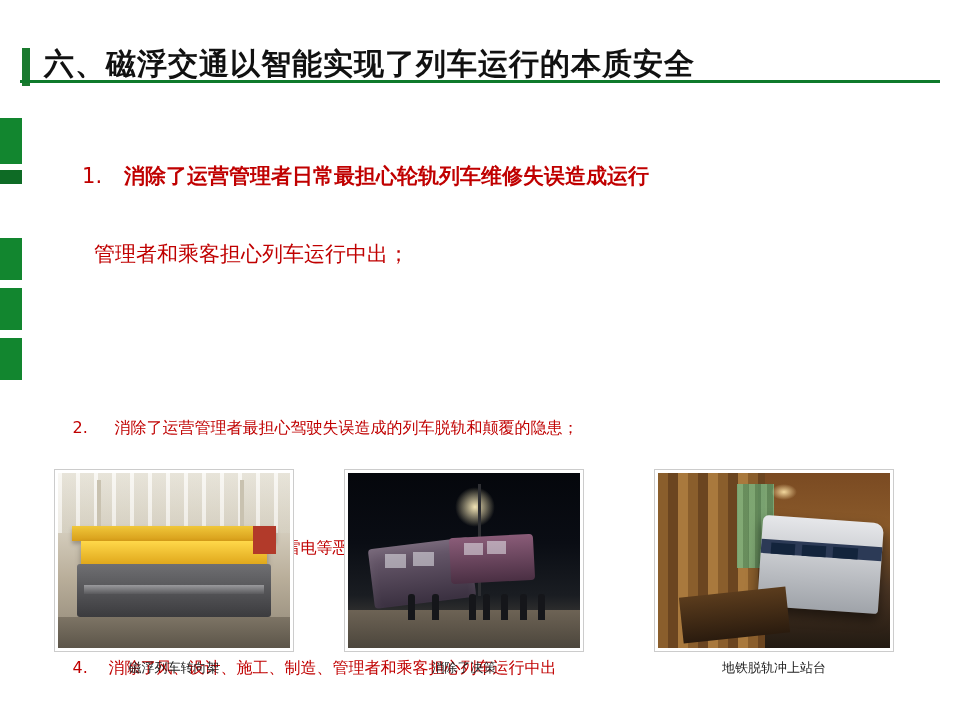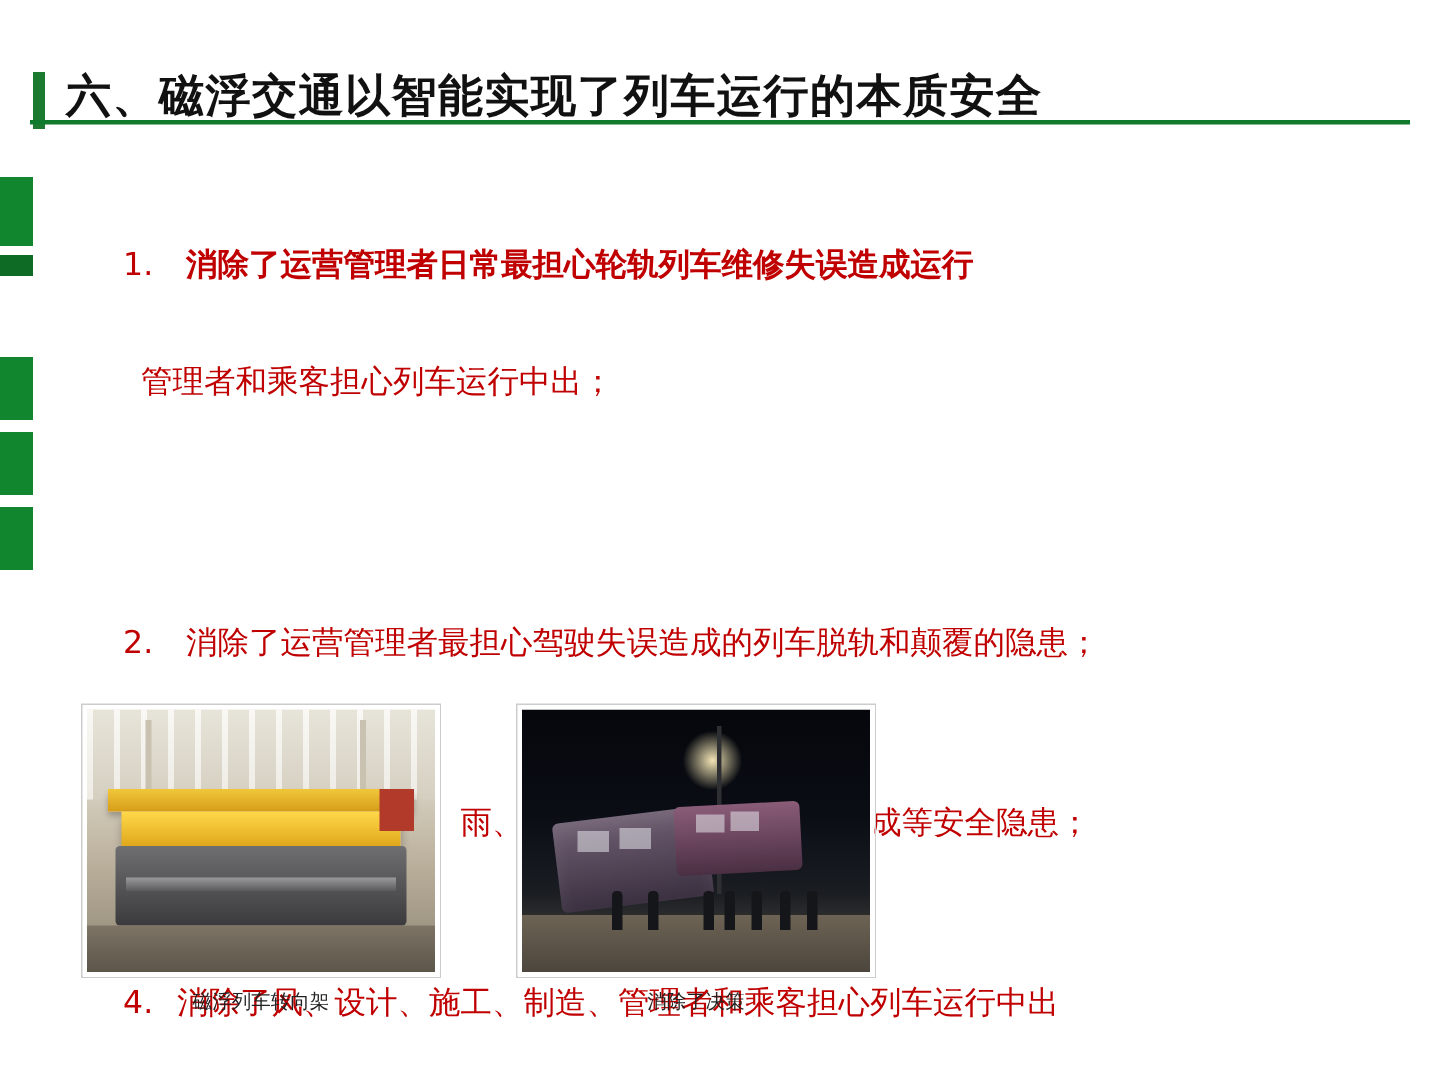--- a/index.html
+++ b/index.html
@@ -74,21 +74,21 @@
   .body-list {
     position: absolute;
     left: 42px;
     top: 122px;
     width: 880px;
     color: #c00000;
     font-family: "DejaVu Sans", "Liberation Sans", sans-serif;
   }
   .li {
     color: #c00000;
-    font-size: 21px;
+    font-size: 16px;
     line-height: 36px;
     margin-bottom: 0;
     white-space: pre-wrap;
   }
   .li .num {
     display: inline-block;
     min-width: 32px;
   }
   .li.item1 { font-size: 21px; }
   .li.item1 .cont {
@@ -370,17 +370,34 @@
           <div class="crowd" style="left:52%;"></div>
           <div class="crowd" style="left:58%;"></div>
           <div class="crowd" style="left:66%;"></div>
           <div class="crowd" style="left:74%;"></div>
           <div class="crowd" style="left:82%;"></div>
         </div>
       </div>
       <div class="caption">消除了决策</div>
     </div>
 
+    <div class="fig f3">
+      <div class="frame">
+        <div class="photo3">
+          <div class="wall"></div>
+          <div class="tile"></div>
+          <div class="lamp"></div>
+          <div class="train">
+            <div class="band"></div>
+            <div class="win2" style="left:8%;top:30%;width:20%;height:12%;"></div>
+            <div class="win2" style="left:34%;top:30%;width:20%;height:12%;"></div>
+            <div class="win2" style="left:60%;top:30%;width:20%;height:12%;"></div>
+          </div>
+          <div class="debris"></div>
+        </div>
+      </div>
+      <div class="caption">地铁脱轨冲上站台</div>
+    </div>
 
   </div>
 
 
 </div>
 
 </body></html>

